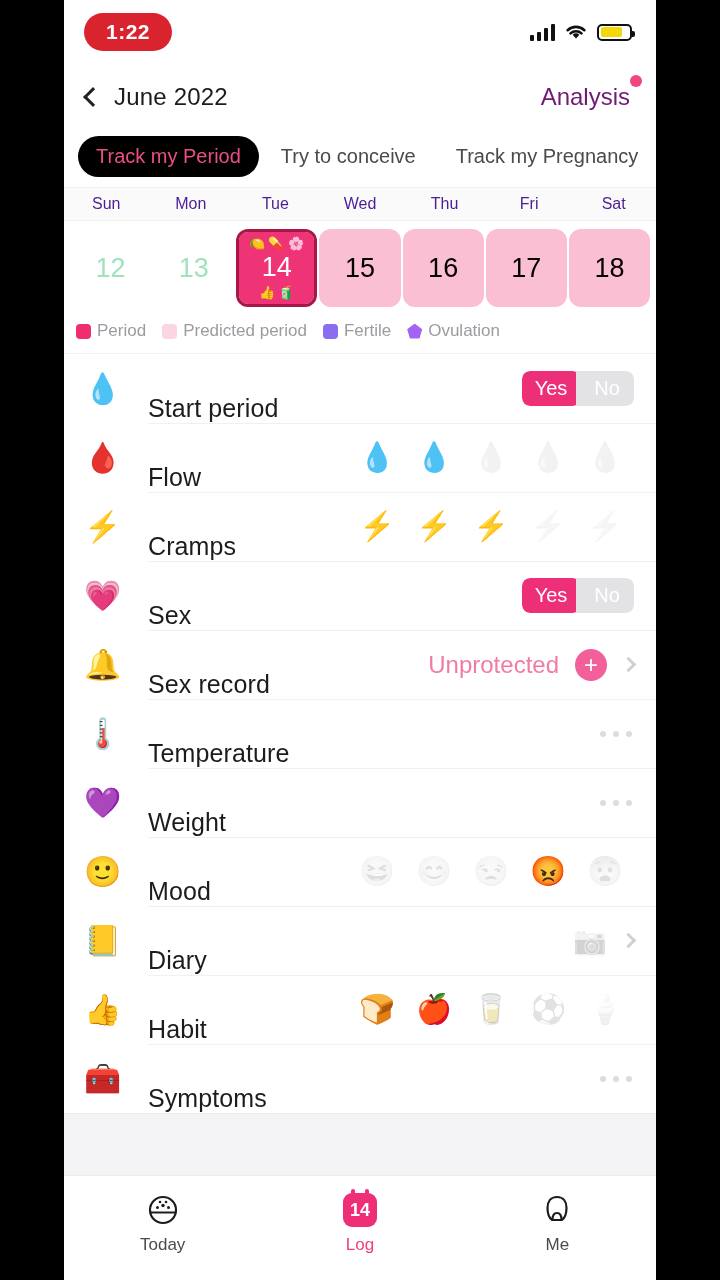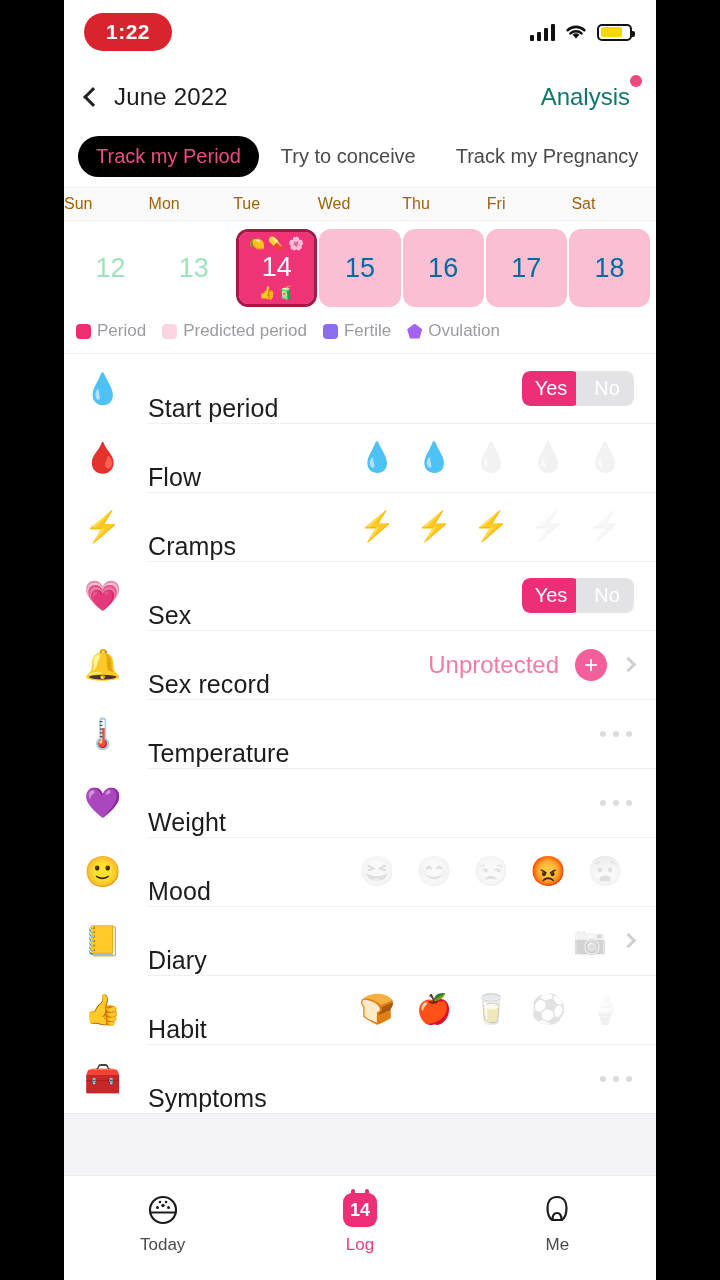--- a/index.html
+++ b/index.html
@@ -66,21 +66,21 @@
   .nav-left { display: flex; align-items: center; gap: 12px; }
   .chev-back {
     width: 14px; height: 14px;
     border-left: 3px solid #222;
     border-bottom: 3px solid #222;
     transform: rotate(45deg);
     margin-right: 2px;
   }
   .nav-title { font-size: 24px; color: #1c1c1e; letter-spacing: .2px; }
   .nav-right { position: relative; padding-right: 4px; }
-  .nav-right .lbl { font-size: 24px; color: #0f766e; }
+  .nav-right .lbl { font-size: 24px; color: #701a75; }
   .dot-badge {
     position: absolute; right: -8px; top: -8px;
     width: 12px; height: 12px; border-radius: 50%;
     background: #f0477e;
   }
 
   
   .tabs {
     display: flex; align-items: center;
     padding: 6px 14px 10px 14px;
@@ -103,43 +103,43 @@
   
   .weekdays {
     display: grid;
     grid-template-columns: repeat(7, 1fr);
     background: #fafafa;
     border-top: 1px solid #f0f0f0;
     border-bottom: 1px solid #f0f0f0;
     height: 34px; align-items: center;
   }
   .weekdays span {
-    text-align: left;
+    text-align: center;
     font-size: 16px;
-    color: #a16207;
+    color: #4c1d95;
   }
 
   
   .daystrip {
     display: grid;
     grid-template-columns: repeat(7, 1fr);
     padding: 8px 6px 6px 6px;
     gap: 2px;
     background: #fff;
   }
   .day {
     height: 78px;
     border-radius: 12px;
     display: flex; flex-direction: column;
     align-items: center; justify-content: center;
     font-size: 27px;
     position: relative;
   }
   .day.plain { color: #9fe3bd; }
-  .day.predicted { background: #fbbfd3; color: #0369a1; }
+  .day.predicted { background: #fbbfd3; color: #000000; }
   .day.selected {
     background: #ef3377;
     color: #ffffff;
     border: 3px solid #fff;
     outline: 3px solid #a81845;
     outline-offset: -3px;
     box-shadow: 0 0 0 3px #ef3377 inset;
   }
   .day .num { line-height: 1; z-index: 2; }
   .day .emoji-row {

